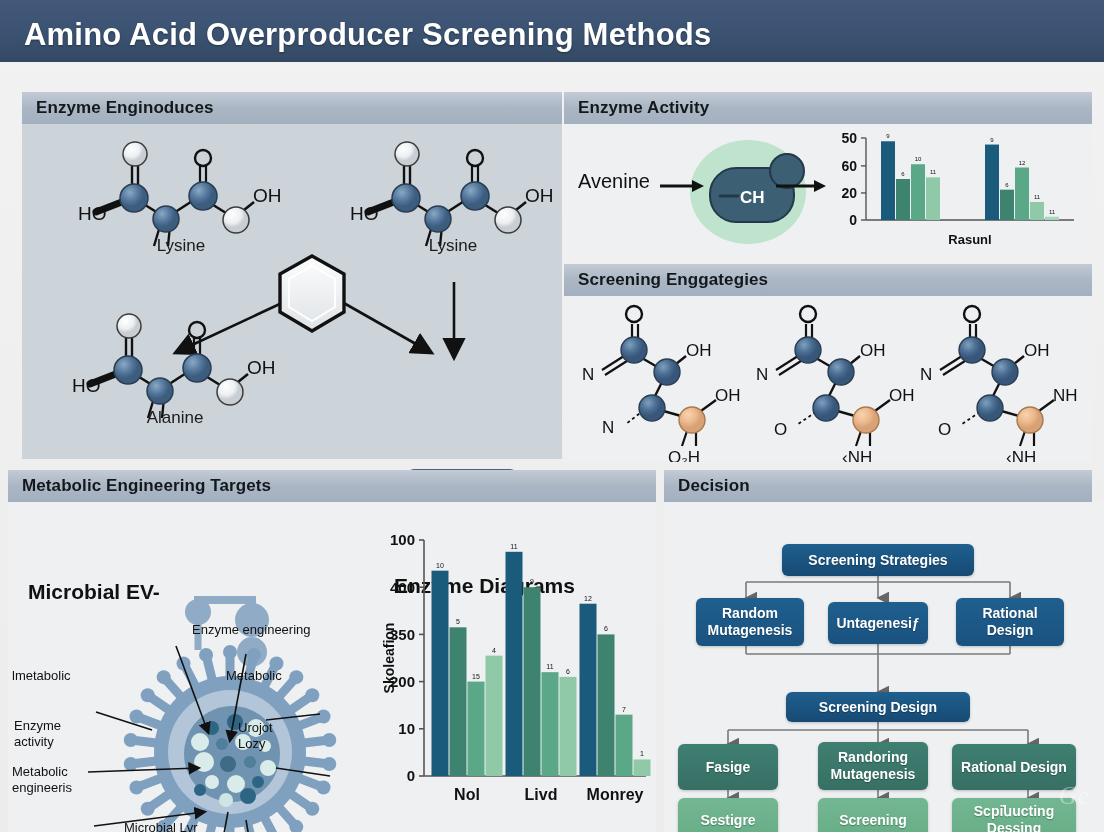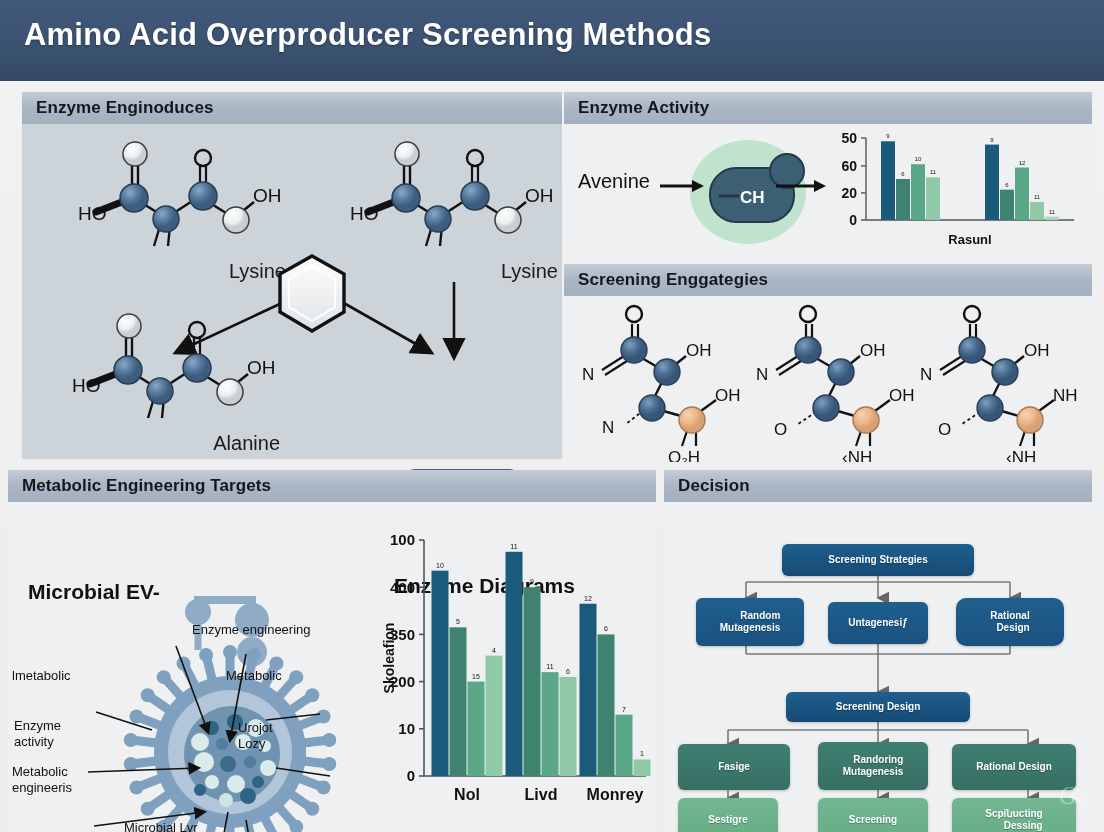--- a/index.html
+++ b/index.html
@@ -6,21 +6,21 @@
   body{
     width:1104px;height:832px;overflow:hidden;
     background:#f0f0f0;
     font-family:"Liberation Sans", sans-serif;
     position:relative;
   }
   .page{position:relative;width:1104px;height:832px;background:linear-gradient(180deg,#f2f2f2 0%,#ececec 100%);}
 
   
   .banner{
-    position:absolute;left:0;top:0;width:1104px;height:81px;
+    position:absolute;left:0;top:0;width:1104px;height:62px;
     background:linear-gradient(180deg,#42597a 0%,#3a5170 60%,#334963 100%);
   }
   .banner-title{
     position:absolute;left:24px;top:17px;
     font-size:31px;font-weight:bold;color:#ffffff;letter-spacing:.2px;
     text-shadow:0 1px 2px rgba(0,0,0,.35);
   }
 
   
   .panel{position:absolute;}
@@ -34,22 +34,22 @@
   }
   .panel-body{background:#eef0f1;}
 
   
   #p1{left:14px;top:92px;width:540px;height:367px;padding-left:8px;}
   #p1 .panel-body{height:335px;background:#ccd4da;position:relative;}
 
   .mol{position:absolute;width:210px;height:110px;margin-left:26px;}
   .mol svg{display:block;}
   .mol-label{
-    position:absolute;width:100%;text-align:right;top:120px;
-    font-size:20px;color:#1b1b1b;
+    position:absolute;width:100%;text-align:center;top:96px;
+    font-size:17px;color:#1b1b1b;
   }
   #mol-lys1{left:28px;top:16px;}
   #mol-lys2{left:300px;top:16px;}
   #mol-ala{left:22px;top:188px;}
 
   .hexagon{position:absolute;left:252px;top:128px;}
   .btn-dark{
     position:absolute;border-radius:7px;
     background:linear-gradient(180deg,#4b6381 0%,#405675 55%,#3a4f6c 100%);
     box-shadow:0 2px 3px rgba(0,0,0,.25);
@@ -82,22 +82,22 @@
   .vlabel{position:absolute;font-size:13px;color:#111;line-height:1.2;}
   .chart-big{position:absolute;left:372px;top:14px;}
   .chart-big-title{position:absolute;left:386px;top:72px;font-size:21px;font-weight:bold;color:#111;}
 
   
   #p5{left:664px;top:470px;width:440px;height:362px;}
   #p5 .panel-head{width:428px;}
   #p5 .panel-body{height:330px;position:relative;background:#eef0f1;}
   .node{
     position:absolute;border-radius:6px;color:#fff;
-    display:flex;align-items:center;justify-content:center;text-align:right;
-    font-size:10px;font-weight:bold;line-height:1.18;padding:4px 4px;box-sizing:border-box;
+    display:flex;align-items:center;justify-content:center;text-align:center;
+    font-size:14px;font-weight:bold;line-height:1.18;padding:4px 4px;box-sizing:border-box;
     text-shadow:0 1px 1px rgba(0,0,0,.3);
     box-shadow:0 1px 3px rgba(0,0,0,.22);
   }
   .nd-blue{background:linear-gradient(180deg,#1f5f8e 0%,#1a5280 100%);}
   .nd-blue2{background:linear-gradient(180deg,#1f5f8e 0%,#164a74 100%);}
   .nd-teal{background:linear-gradient(180deg,#3f7f72 0%,#376f64 100%);}
   .nd-green{background:linear-gradient(180deg,#72b791 0%,#66ac85 100%);}
   .tree-svg{position:absolute;left:0;top:0;width:428px;height:330px;}
 
   .watermark{
@@ -605,30 +605,30 @@
         <span>Screening Strategies</span>
       </div>
 
       <div class="node nd-blue" style="left:32px;top:96px;width:108px;height:48px;white-space:pre-line;">
         <span>Random
 Mutagenesis</span>
       </div>
       <div class="node nd-blue" style="left:164px;top:100px;width:100px;height:42px;">
         <span>Untagenesiƒ</span>
       </div>
-      <div class="node nd-blue" style="left:292px;top:96px;width:108px;height:48px;white-space:pre-line;border-radius:10px;">
+      <div class="node nd-blue" style="left:292px;top:96px;width:108px;height:48px;white-space:pre-line;">
         <span>Rational
 Design</span>
       </div>
 
       <div class="node nd-blue2" style="left:122px;top:190px;width:184px;height:30px;">
         <span>Screening Design</span>
       </div>
 
-      <div class="node nd-teal" style="left:14px;top:242px;width:112px;height:46px;white-space:pre-line;">
+      <div class="node nd-teal" style="left:14px;top:242px;width:100px;height:46px;white-space:pre-line;">
         <span>Fasige</span>
       </div>
       <div class="node nd-teal" style="left:154px;top:240px;width:110px;height:48px;white-space:pre-line;">
         <span>Randoring
 Mutagenesis</span>
       </div>
       <div class="node nd-teal" style="left:288px;top:242px;width:124px;height:46px;white-space:pre-line;">
         <span>Rational Design</span>
       </div>
 

